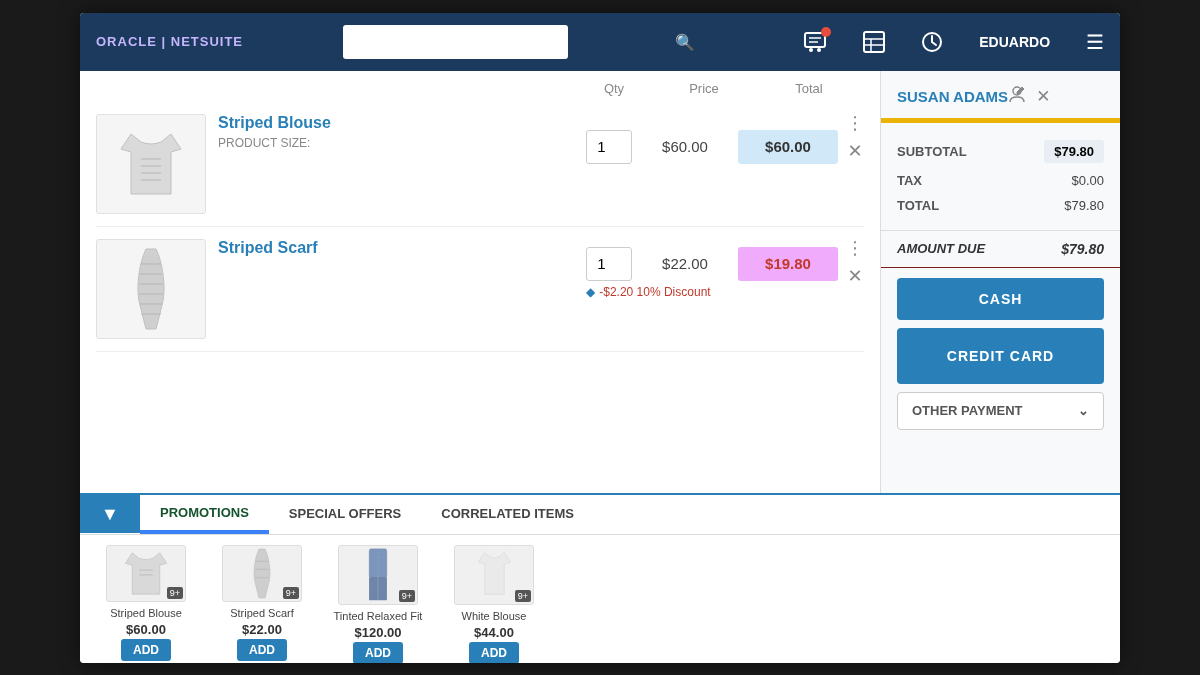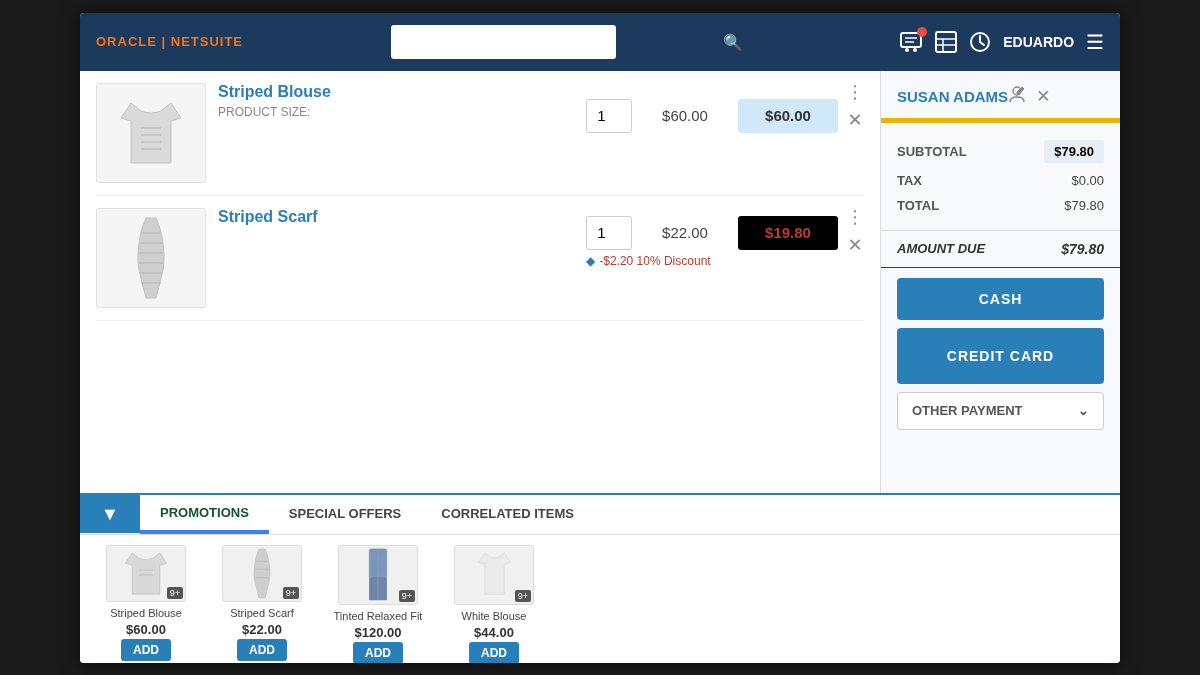--- a/index.html
+++ b/index.html
@@ -20,21 +20,21 @@
     .header {
       background: #1c3a5e;
       height: 58px;
       display: flex;
       align-items: center;
       padding: 0 16px;
       gap: 16px;
       flex-shrink: 0;
     }
     .header-logo {
-      color: #f97316;
+      color: #c4b5fd;
       font-size: 13px;
       font-weight: bold;
       letter-spacing: 1px;
       white-space: nowrap;
     }
     .header-search {
       flex: 1;
       background: #fff;
       border: none;
       border-radius: 3px;
@@ -58,21 +58,21 @@
       transform: translateY(-50%);
       background: none;
       border: none;
       cursor: pointer;
       color: #666;
       font-size: 16px;
     }
     .header-icons {
       display: flex;
       align-items: center;
-      gap: 12px;
+      gap: 36px;
     }
     .header-icon-btn {
       background: none;
       border: none;
       color: #fff;
       cursor: pointer;
       font-size: 20px;
       position: relative;
       display: flex;
       align-items: center;
@@ -194,21 +194,21 @@
       background: #d0e8f7;
       border-radius: 3px;
       display: flex;
       align-items: center;
       justify-content: center;
       font-size: 15px;
       font-weight: bold;
       color: #333;
     }
     .total-box.discounted {
-      background: #000000;
+      background: #f0abfc;
       color: #c0392b;
     }
     .discount-row {
       font-size: 12px;
       color: #888;
       margin-top: 4px;
       display: flex;
       align-items: center;
       gap: 4px;
     }
@@ -511,20 +511,26 @@
       <span class="user-name">EDUARDO</span>
       <button class="menu-icon">☰</button>
     </div>
   </div>
 
   <div class="main-content">
 
     <div class="left-panel">
       <div class="cart-area">
 
+        <div class="cart-headers">
+          <div class="col-product"></div>
+          <div class="col-qty">Qty</div>
+          <div class="col-price">Price</div>
+          <div class="col-total">Total</div>
+        </div>
 
         <div class="cart-item">
           <div class="cart-item-image">
             <svg width="80" height="80" viewBox="0 0 80 80" class="clothing-svg">
               <path d="M20 10 L10 25 L20 28 L20 70 L60 70 L60 28 L70 25 L60 10 L50 18 Q40 22 30 18 Z" fill="#d0d0d0" stroke="#aaa" stroke-width="1"></path>
               <line x1="30" y1="35" x2="50" y2="35" stroke="#999" stroke-width="1"></line>
               <line x1="30" y1="42" x2="50" y2="42" stroke="#999" stroke-width="1"></line>
               <line x1="30" y1="49" x2="50" y2="49" stroke="#999" stroke-width="1"></line>
               <line x1="30" y1="56" x2="50" y2="56" stroke="#999" stroke-width="1"></line>
             </svg>

